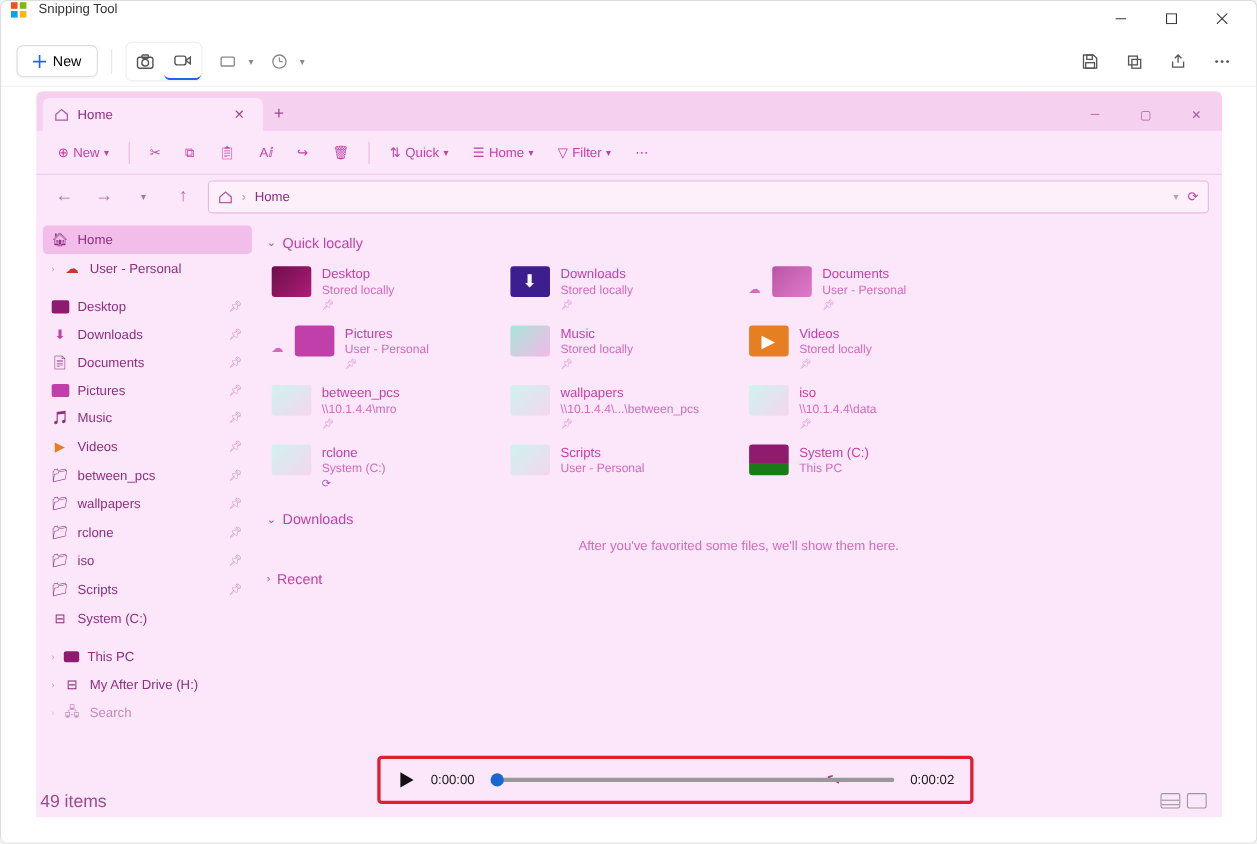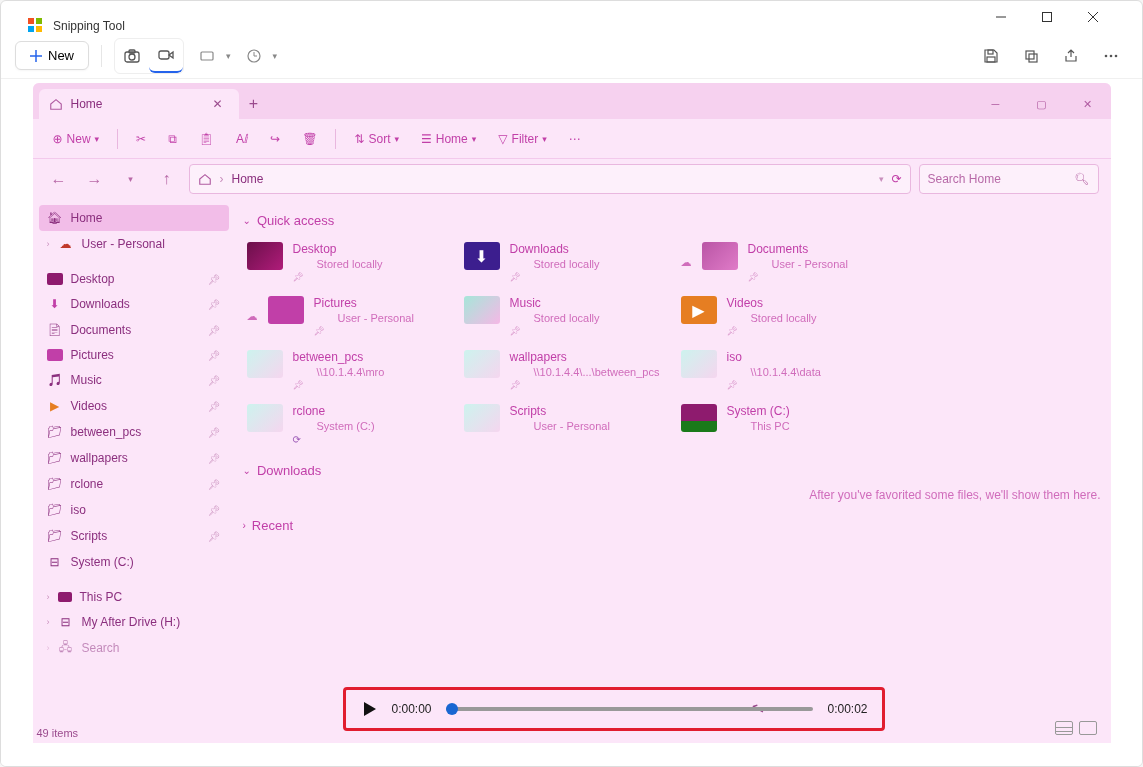--- a/index.html
+++ b/index.html
@@ -1,20 +1,20 @@
 <!DOCTYPE html>
 <html><head>
 <meta charset="utf-8">
 <style>
   * { box-sizing: border-box; margin: 0; padding: 0; font-family: "Segoe UI", Arial, sans-serif; }
   body { background: #f5f5f5; width: 1143px; height: 767px; overflow: hidden; }
 
   
   .window { background: #fff; width: 1143px; height: 767px; display: flex; flex-direction: column; border: 1px solid #ddd; border-radius: 6px; overflow: hidden; }
-  .titlebar { height: 32px; display: flex; align-items: flex-end; padding: 0 26px; }
+  .titlebar { height: 32px; display: flex; align-items: flex-start; padding: 0 8px; }
   .titlebar .app-icon { width: 16px; height: 16px; margin-right: 10px; }
   .titlebar .title { font-size: 12px; color: #333; flex: 1; }
   .winbtn { width: 46px; height: 32px; display: flex; align-items: center; justify-content: center; color: #333; font-size: 12px; cursor: pointer; }
 
   
   .toolbar { height: 46px; display: flex; align-items: center; padding: 0 14px; gap: 6px; border-bottom: 1px solid #f0f0f0; }
   .new-btn { display: flex; align-items: center; gap: 6px; border: 1px solid #ddd; border-radius: 6px; padding: 6px 14px; font-size: 13px; background: #fff; cursor: pointer; box-shadow: 0 1px 2px rgba(0,0,0,.04); }
   .sep { width: 1px; height: 22px; background: #e6e6e6; margin: 0 6px; }
   .tbtn { width: 34px; height: 34px; display: flex; align-items: center; justify-content: center; border-radius: 6px; color: #555; cursor: pointer; }
   .tbtn.active { border-bottom: 2px solid #2563eb; }
@@ -57,25 +57,25 @@
   
   .main { flex:1; position:relative; overflow:hidden; padding:10px 10px 0 10px; color:#c13fa8;}
   .section-head { display:flex; align-items:center; gap:6px; font-size:13px; color:#c13fa8; margin:4px 0 10px 0; cursor:pointer;}
   .section-head .chev { font-size:10px; }
   .grid { display:grid; grid-template-columns:repeat(4,1fr); gap:6px 10px; margin-bottom:14px;}
   .grid.three { grid-template-columns:repeat(4,1fr);}
   .item { display:flex; align-items:flex-start; gap:10px; padding:4px; border-radius:4px; cursor:pointer; }
   .item .thumb { width:36px; height:28px; border-radius:3px; display:flex; align-items:center; justify-content:center; flex-shrink:0;}
   .item .info { display:flex; flex-direction:column; gap:2px; font-size:11px;}
   .item .info .name { color:#c13fa8; font-size:12px;}
-  .item .info .sub { color:#d06cbb;margin-left:24px; }
+  .item .info .sub { color:#d06cbb; }
   .item .info .pin { color:#d58ec6; font-size:9px;}
-  .fav-empty { text-align:right; font-size:12px; color:#d06cbb; margin:10px 0 16px 0;}
-  
-  .status { position:absolute; left:4px; bottom:4px; font-size:11px; color:#9a4a8d;}
+  .fav-empty { text-align:center; font-size:12px; color:#d06cbb; margin:10px 0 16px 0;}
+  
+  .status { position:absolute; left:4px; bottom:4px; font-size:16px; color:#9a4a8d;}
 
   
   .cursor { position:absolute; left:518px; top:500px; font-size:16px; color:#9a4a8d; transform:rotate(-15deg);}
 
   
   .player-box { position:absolute; left:310px; bottom:12px; width:542px; height:44px; border:3px solid #e11d2f; border-radius:4px; background:transparent; display:flex; align-items:center; padding:0 14px; gap:14px; }
   .play-btn { cursor:pointer; }
   .time { font-size:12px; color:#222; }
   .track { flex:1; height:4px; background:#999; border-radius:2px; position:relative; }
   .track .thumbdot { position:absolute; left:0; top:-4px; width:12px; height:12px; border-radius:50%; background:#1967d2; }
@@ -230,21 +230,21 @@
           </div>
         <div class="cmd">
             <span>↪</span>
           </div>
         <div class="cmd">
             <span>🗑︎</span>
           </div>
         <div class="vsep"></div>
         <div class="cmd">
             <span>⇅</span>
-            <span>Sort</span>
+            <span>Quick</span>
             <span style="font-size:9px;">▾</span>
           </div>
         <div class="cmd">
             <span>☰</span>
             <span>Home</span>
             <span style="font-size:9px;">▾</span>
           </div>
         <div class="cmd">
             <span>▽</span>
             <span>Filter</span>
@@ -262,24 +262,20 @@
         <div class="navbtn">↑</div>
         <div class="address">
           <svg width="14" height="14" viewBox="0 0 16 16">
               <path d="M2 8l6-5 6 5v6H2z" fill="none" stroke="#b05ba1" stroke-width="1.3"></path>
             </svg>
           <span style="color:#c98fbd;">›</span>
           <span>Home</span>
           <span style="margin-left:auto;font-size:9px;color:#c98fbd;">▾</span>
           <span class="refresh">⟳</span>
         </div>
-        <div class="searchbox">
-          <span style="flex:1;" textcontent="Search Home">Search Home</span>
-          <span>🔍︎</span>
-        </div>
       </div>
 
       <div class="ex-body">
 
         <div class="sidebar">
           <div class="side-item selected">
             <span class="iconbox">🏠︎</span>
             <span>Home</span>
           </div>
           <div class="side-item">
@@ -361,21 +357,21 @@
           <div class="side-item" style="opacity:.5;">
               <span class="chev">›</span>
               <span class="iconbox">🖧︎</span>
               <span>Search</span>
             </div>
         </div>
 
         <div class="main">
           <div class="section-head">
             <span class="chev">⌄</span>
-            <span>Quick access</span>
+            <span>Quick locally</span>
           </div>
 
           <div class="grid three">
             <div class="item">
                 <div class="thumb" style="background:linear-gradient(135deg,#6b0f4a,#b01c7a);"></div>
                 <div class="info">
                   <span class="name">Desktop</span>
                   <span class="sub">Stored locally</span>
                   <span class="pin">📌︎</span>
                 </div>

